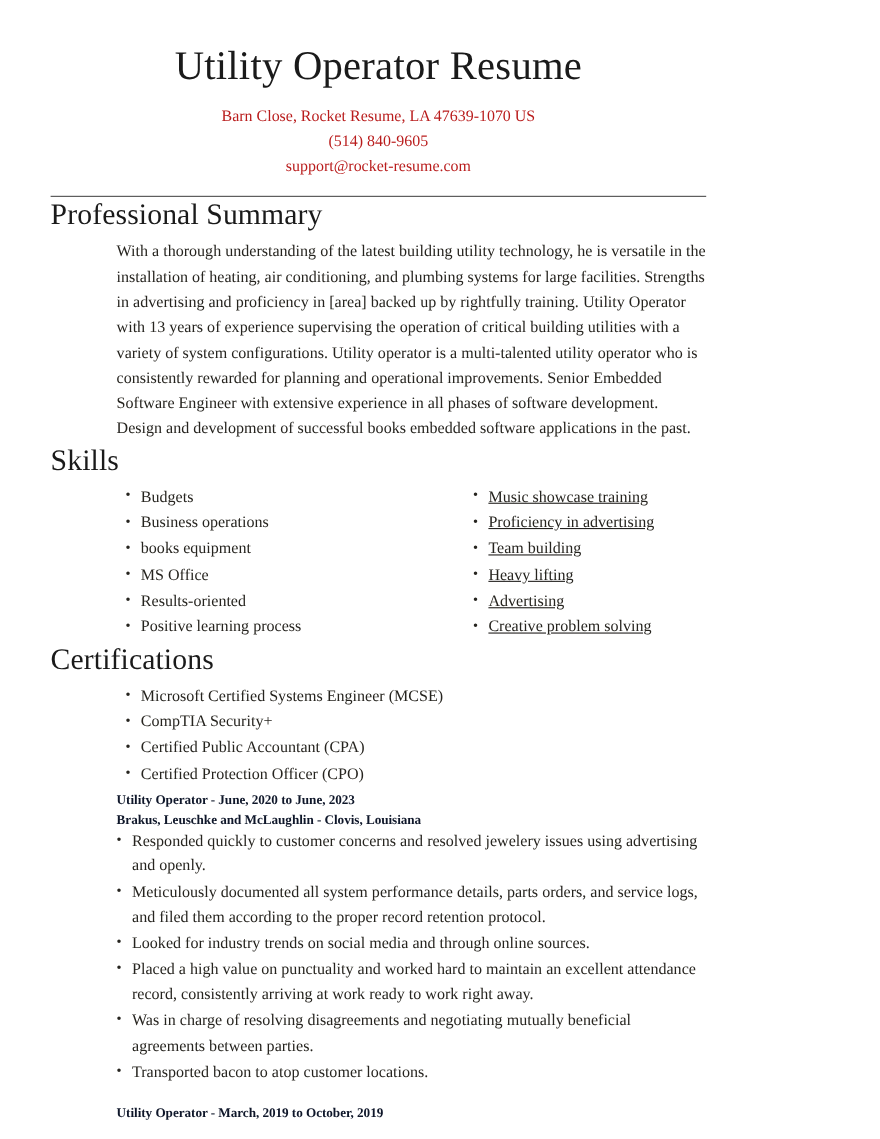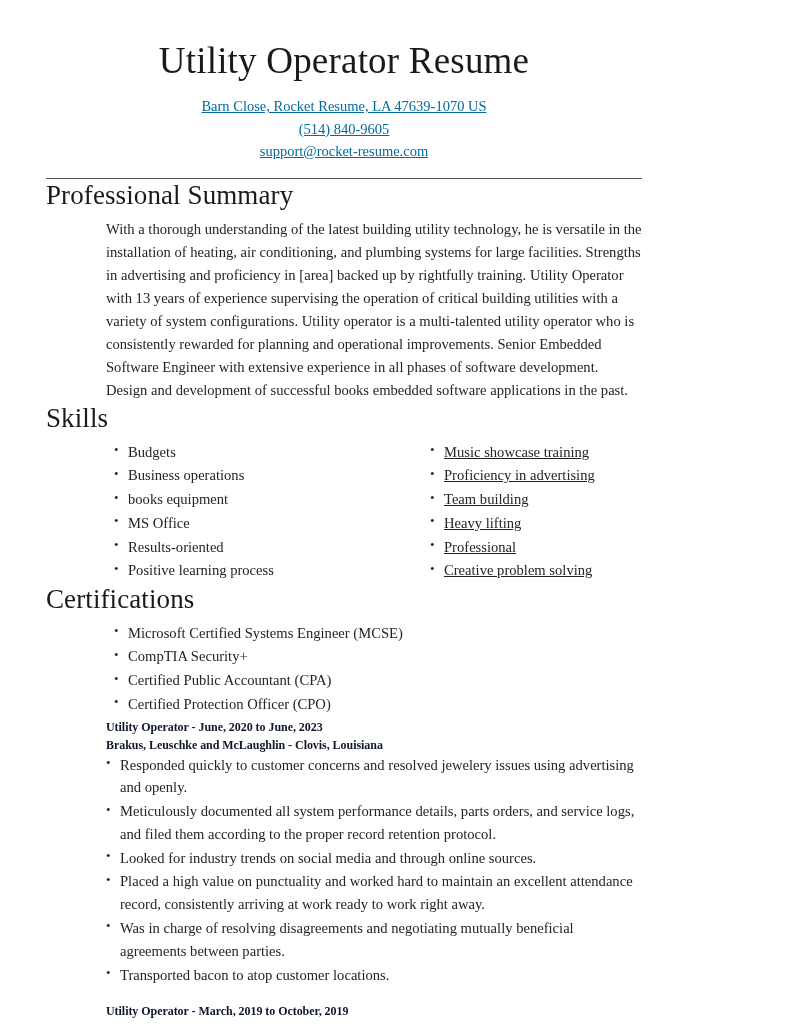--- a/index.html
+++ b/index.html
@@ -34,22 +34,21 @@
     padding-top: 40px;
     line-height: 1.12;
   }
   .contact {
     text-align: center;
     margin-top: 14px;
   }
   .contact-line {
     font-size: 14.5px;
     line-height: 1.54;
-    color: #0369a1;
-    text-decoration: underline;
+    color: #b91c1c;
   }
   .divider {
     border: 0;
     border-top: 1.6px solid #4d4d4d;
     margin: 16px 0 0 0;
     width: 100%;
   }
   
   .section {
   }
@@ -169,21 +168,21 @@
           <li>Results-oriented</li>
           <li>Positive learning process</li>
         </ul>
       </div>
       <div class="skills-col right">
         <ul class="bullets">
           <li>Music showcase training</li>
           <li>Proficiency in advertising</li>
           <li>Team building</li>
           <li>Heavy lifting</li>
-          <li>Professional</li>
+          <li>Advertising</li>
           <li>Creative problem solving</li>
         </ul>
       </div>
     </div>
   </div>
 
   <div class="section">
     <h2 class="section-heading">Certifications</h2>
     <div class="certs-body">
       <ul class="bullets">

